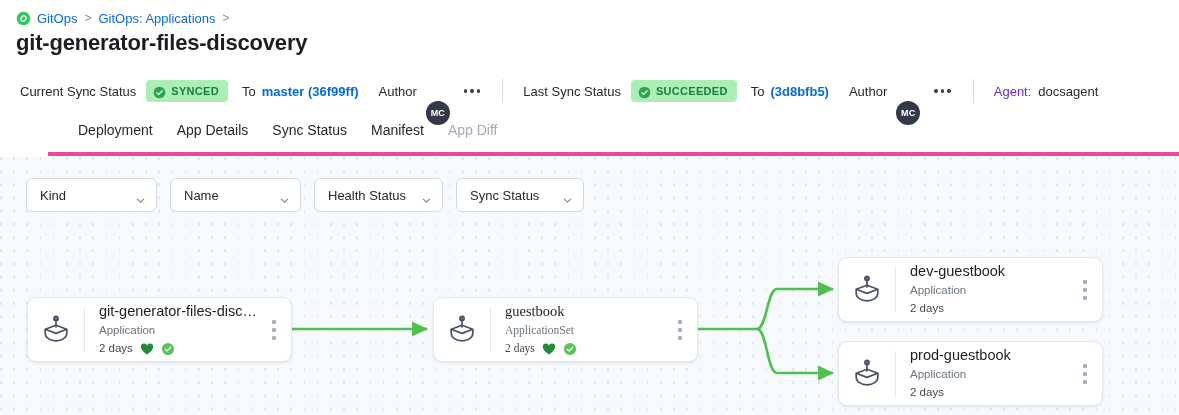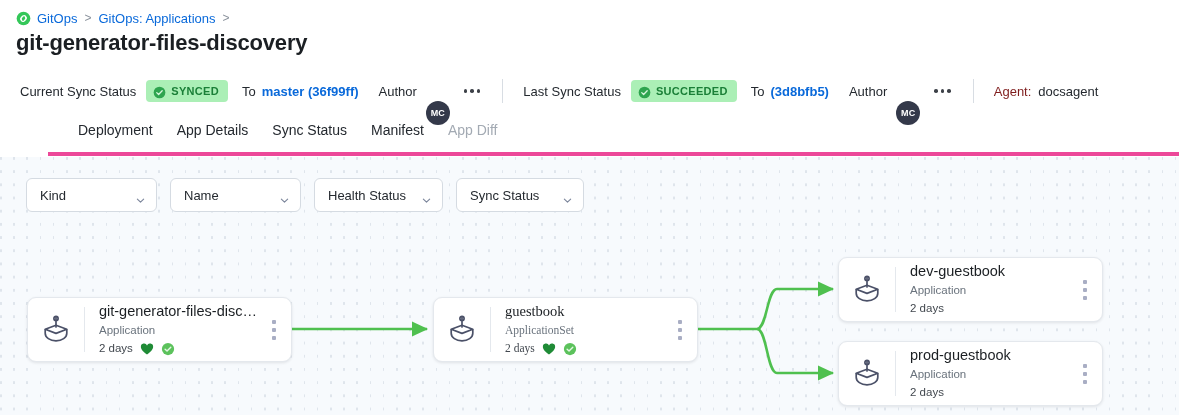--- a/index.html
+++ b/index.html
@@ -144,21 +144,21 @@
   }
   .vdivider {
     width: 1px;
     height: 24px;
     background: #d8dde3;
     margin-left: 20px;
     margin-right: 4px;
   }
   .agent-label {
     font-size: 13px;
-    color: #7f1d1d;
+    color: #6d28d9;
     margin-left: 16px;
   }
   .agent-value {
     font-size: 13px;
     color: #24292f;
     margin-left: 7px;
   }
 
   
   .tabs {

